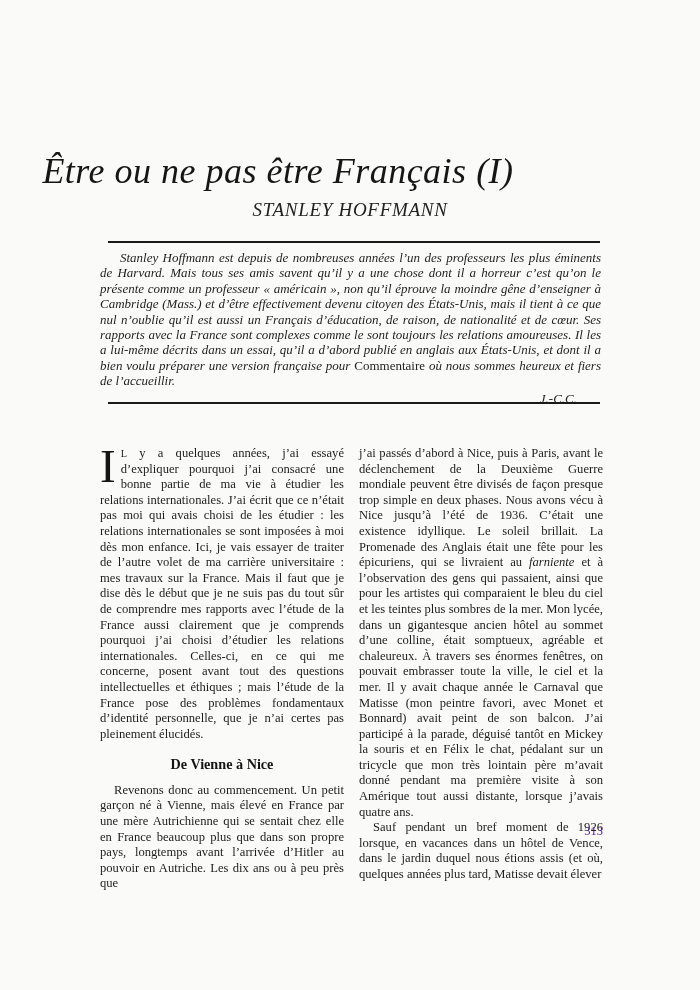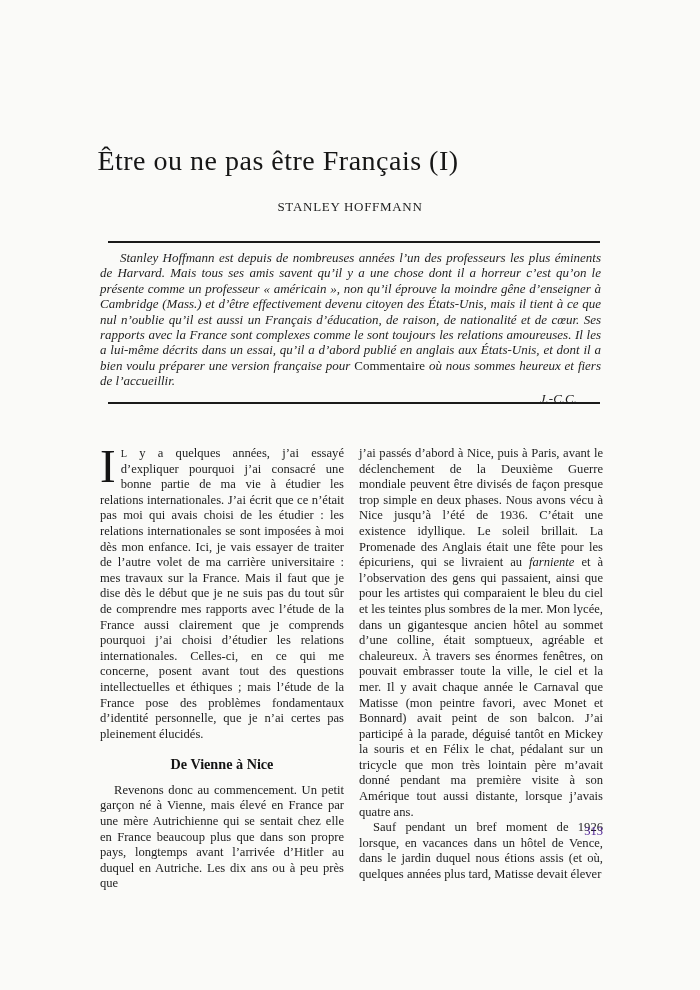--- a/index.html
+++ b/index.html
@@ -7,28 +7,30 @@
     width: 700px; height: 990px;
     background: #fafaf8;
     position: relative;
     font-family: "Liberation Serif", serif;
     color: #1c1c1c;
     -webkit-font-smoothing: antialiased;
   }
   .page-title {
     position: absolute; top: 126px; left: 0; width: 556px;
     text-align: center;
-    font-size: 28px; font-weight: normal;
+    font-size: 36px; font-weight: normal;
     letter-spacing: 0.5px;
     color: #161616;
+    font-style: italic;
   }
   .author-line {
     position: absolute; top: 199px; left: 0; width: 700px;
     text-align: center;
-    font-size: 13px; letter-spacing: 0.7px;
+    font-style: italic;
+    font-size: 19px; letter-spacing: 0.7px;
     color: #222;
   }
   .rule { position: absolute; left: 108px; width: 492px; height: 2px; background: #1a1a1a; }
   .rule-top { top: 241px; }
   .rule-bottom { top: 402px; }
   .editorial-note {
     position: absolute; left: 100px; top: 250px; width: 501px;
     font-style: italic;
     font-size: 13px; line-height: 15.4px;
     text-align: justify;
@@ -83,21 +85,21 @@
   <p><span>Stanley Hoffmann est depuis de nombreuses années l’un des professeurs les plus éminents de Harvard. Mais tous ses amis savent qu’il y a une chose dont il a horreur c’est qu’on le présente comme un professeur « américain », non qu’il éprouve la moindre gêne d’enseigner à Cambridge (Mass.) et d’être effectivement devenu citoyen des États-Unis, mais il tient à ce que nul n’oublie qu’il est aussi un Français d’éducation, de raison, de nationalité et de cœur. Ses rapports avec la France sont complexes comme le sont toujours les relations amoureuses. Il les a lui-même décrits dans un essai, qu’il a d’abord publié en anglais aux États-Unis, et dont il a bien voulu préparer une version française pour </span><span class="journal-roman">Commentaire</span><span> où nous sommes heureux et fiers de l’accueillir.</span></p>
   <div class="note-signature">J.-C.C.</div>
 </div>
 
 <div class="rule rule-bottom"></div>
 
 <div class="columns">
   <div class="col">
     <p><span class="dropcap">I</span><span class="smallcap">L</span><span> y a quelques années, j’ai essayé d’expliquer pourquoi j’ai consacré une bonne partie de ma vie à étudier les relations internationales. J’ai écrit que ce n’était pas moi qui avais choisi de les étudier : les relations internationales se sont imposées à moi dès mon enfance. Ici, je vais essayer de traiter de l’autre volet de ma carrière universitaire : mes travaux sur la France. Mais il faut que je dise dès le début que je ne suis pas du tout sûr de comprendre mes rapports avec l’étude de la France aussi clairement que je comprends pourquoi j’ai choisi d’étudier les relations internationales. Celles-ci, en ce qui me concerne, posent avant tout des questions intellectuelles et éthiques ; mais l’étude de la France pose des problèmes fondamentaux d’identité personnelle, que je n’ai certes pas pleinement élucidés.</span></p>
     <p class="section-heading">De Vienne à Nice</p>
-    <p class="indent">Revenons donc au commencement. Un petit garçon né à Vienne, mais élevé en France par une mère Autrichienne qui se sentait chez elle en France beaucoup plus que dans son propre pays, longtemps avant l’arrivée d’Hitler au duquel en Autriche. Les dix ans ou à peu près que</p>
+    <p class="indent">Revenons donc au commencement. Un petit garçon né à Vienne, mais élevé en France par une mère Autrichienne qui se sentait chez elle en France beaucoup plus que dans son propre pays, longtemps avant l’arrivée d’Hitler au pouvoir en Autriche. Les dix ans ou à peu près que</p>
   </div>
   <div class="col">
     <p><span>j’ai passés d’abord à Nice, puis à Paris, avant le déclenchement de la Deuxième Guerre mondiale peuvent être divisés de façon presque trop simple en deux phases. Nous avons vécu à Nice jusqu’à l’été de 1936. C’était une existence idyllique. Le soleil brillait. La Promenade des Anglais était une fête pour les épicuriens, qui se livraient au </span><i>farniente</i><span> et à l’observation des gens qui passaient, ainsi que pour les artistes qui comparaient le bleu du ciel et les teintes plus sombres de la mer. Mon lycée, dans un gigantesque ancien hôtel au sommet d’une colline, était somptueux, agréable et chaleureux. À travers ses énormes fenêtres, on pouvait embrasser toute la ville, le ciel et la mer. Il y avait chaque année le Carnaval que Matisse (mon peintre favori, avec Monet et Bonnard) avait peint de son balcon. J’ai participé à la parade, déguisé tantôt en Mickey la souris et en Félix le chat, pédalant sur un tricycle que mon très lointain père m’avait donné pendant ma première visite à son Amérique tout aussi distante, lorsque j’avais quatre ans.</span></p>
     <p class="indent">Sauf pendant un bref moment de 1926 lorsque, en vacances dans un hôtel de Vence, dans le jardin duquel nous étions assis (et où, quelques années plus tard, Matisse devait élever</p>
   </div>
 </div>
 
 <div class="page-number">313</div>
 
 </body></html>

